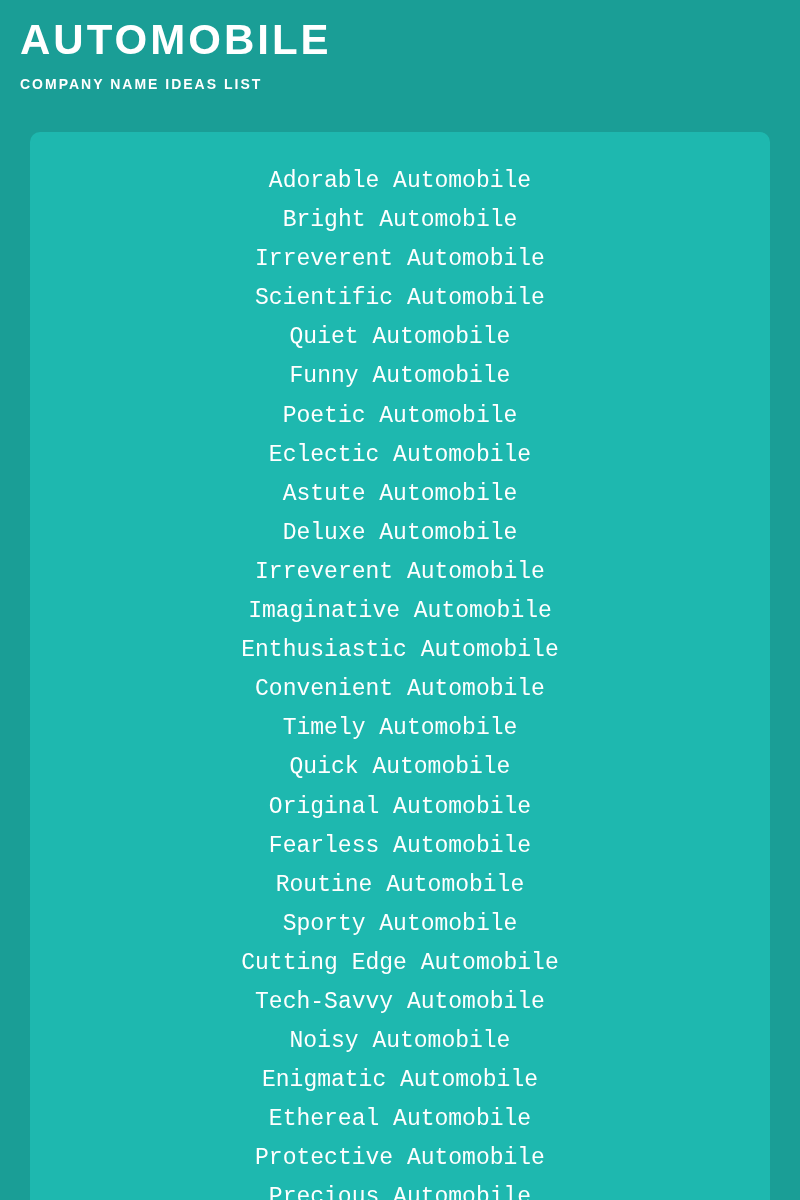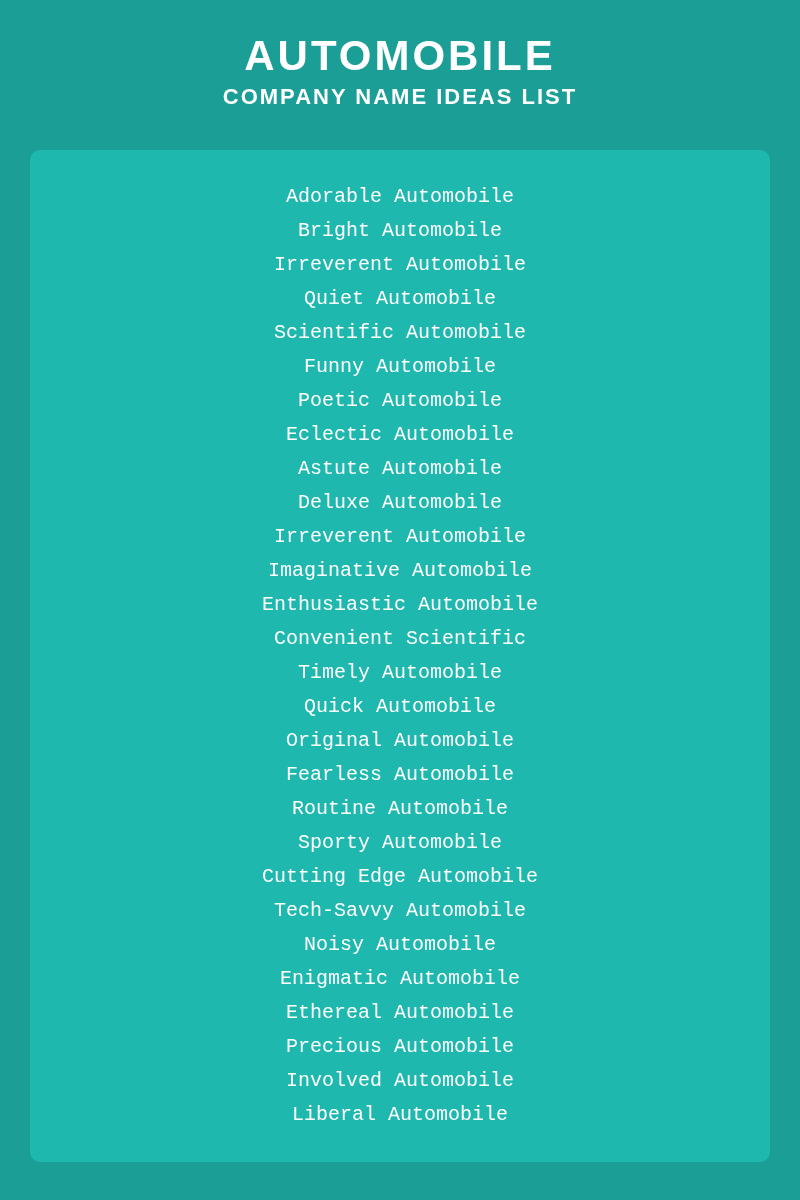--- a/index.html
+++ b/index.html
@@ -18,57 +18,57 @@
       width: 800px;
       min-height: 1200px;
       background-color: #1a9e96;
       display: flex;
       flex-direction: column;
       align-items: center;
     }
 
     .header-section {
       width: 100%;
-      text-align: center;
-      padding: 32px 20px 20px 20px;
+      text-align: left;
+      padding: 16px 20px 20px 20px;
     }
 
     .main-title {
       font-size: 42px;
       font-weight: 900;
       color: white;
       letter-spacing: 3px;
       font-family: Arial, sans-serif;
       text-transform: uppercase;
     }
 
     .subtitle {
-      font-size: 22px;
+      font-size: 14px;
       font-weight: 600;
       color: white;
       letter-spacing: 2px;
       font-family: Arial, sans-serif;
       text-transform: uppercase;
-      margin-top: 4px;
+      margin-top: 12px;
     }
 
     .content-box {
       background-color: #1eb8af;
       border-radius: 10px;
       margin: 20px 30px;
       padding: 30px 20px;
       width: calc(100% - 60px);
       display: flex;
       flex-direction: column;
       align-items: center;
     }
 
     .company-name {
       font-family: 'Courier New', Courier, monospace;
-      font-size: 20px;
+      font-size: 23px;
       color: white;
       text-align: center;
       line-height: 1.7;
       font-weight: 500;
     }
   </style>
 </head>
 <body>
 
 <div class="page-wrapper">
@@ -76,41 +76,42 @@
   <div class="header-section">
     <div class="main-title">AUTOMOBILE</div>
     <div class="subtitle">COMPANY NAME IDEAS LIST</div>
   </div>
 
   <div class="content-box">
     <div class="company-names-list" id="names-container">
     <div class="company-name">Adorable Automobile</div>
         <div class="company-name">Bright Automobile</div>
         <div class="company-name">Irreverent Automobile</div>
+        <div class="company-name">Scientific Automobile</div>
         <div class="company-name">Quiet Automobile</div>
-        <div class="company-name">Scientific Automobile</div>
         <div class="company-name">Funny Automobile</div>
         <div class="company-name">Poetic Automobile</div>
         <div class="company-name">Eclectic Automobile</div>
         <div class="company-name">Astute Automobile</div>
         <div class="company-name">Deluxe Automobile</div>
         <div class="company-name">Irreverent Automobile</div>
         <div class="company-name">Imaginative Automobile</div>
         <div class="company-name">Enthusiastic Automobile</div>
-        <div class="company-name">Convenient Scientific</div>
+        <div class="company-name">Convenient Automobile</div>
         <div class="company-name">Timely Automobile</div>
         <div class="company-name">Quick Automobile</div>
         <div class="company-name">Original Automobile</div>
         <div class="company-name">Fearless Automobile</div>
         <div class="company-name">Routine Automobile</div>
         <div class="company-name">Sporty Automobile</div>
         <div class="company-name">Cutting Edge Automobile</div>
         <div class="company-name">Tech-Savvy Automobile</div>
         <div class="company-name">Noisy Automobile</div>
         <div class="company-name">Enigmatic Automobile</div>
         <div class="company-name">Ethereal Automobile</div>
+        <div class="company-name">Protective Automobile</div>
         <div class="company-name">Precious Automobile</div>
         <div class="company-name">Involved Automobile</div>
         <div class="company-name">Liberal Automobile</div>
       </div>
   </div>
 
 </div>
 
 </body></html>

